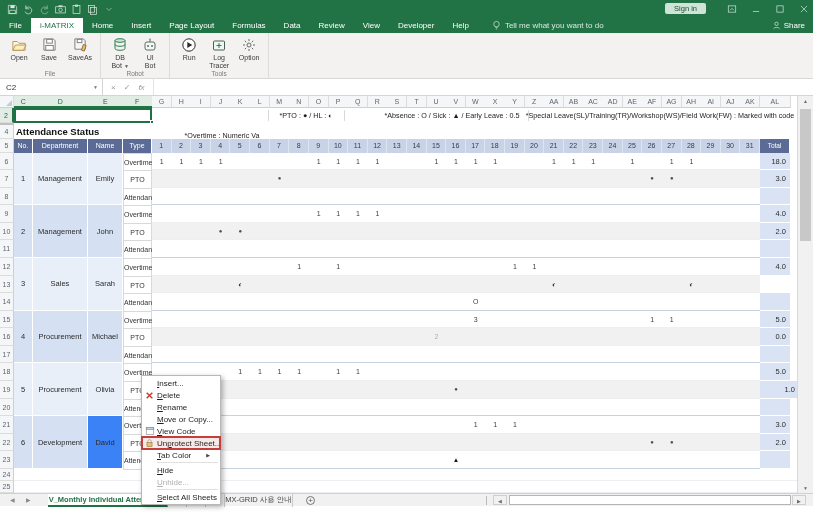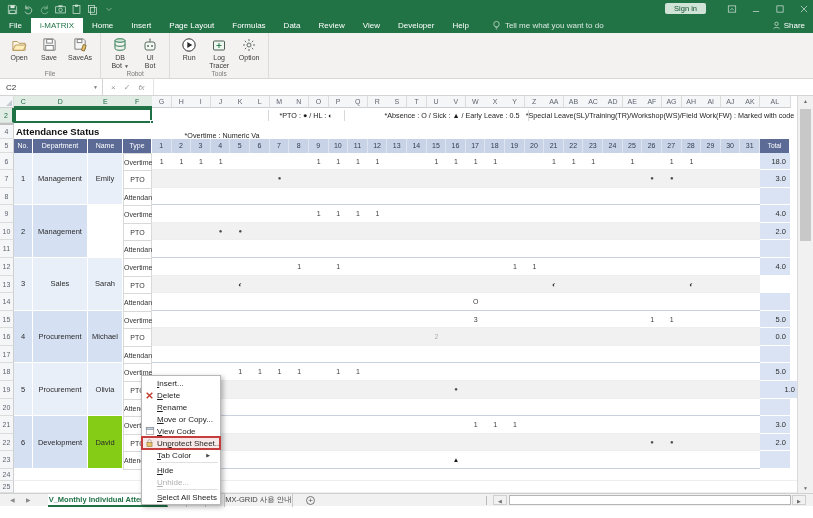--- a/index.html
+++ b/index.html
@@ -435,20 +435,21 @@
     <div class="a" style="left: 152px; top: 74.08px; width: 608px; height: 17.58px; background: rgb(241, 241, 242); border-bottom: 1px solid rgb(237, 239, 242);"></div>
     <div class="a mark dot" style="left: 269.678px; top: 74.08px; width: 19.613px; height: 17.58px; line-height: 17.58px;">●</div>
     <div class="a mark dot" style="left: 642.325px; top: 74.08px; width: 19.613px; height: 17.58px; line-height: 17.58px;">●</div>
     <div class="a mark dot" style="left: 661.938px; top: 74.08px; width: 19.613px; height: 17.58px; line-height: 17.58px;">●</div>
     <div class="a total" style="left: 760px; top: 74.08px; width: 30px; height: 17.58px; line-height: 17.58px;">3.0</div>
     <div class="a tcell" style="left: 123px; top: 91.66px; width: 29px; height: 18.58px; line-height: 17.58px;">Attendance</div>
     <div class="a" style="left: 152px; top: 91.66px; width: 608px; height: 17.58px; background: rgb(255, 255, 255); border-bottom: 1px solid rgb(201, 210, 223);"></div>
     <div class="a total" style="left: 760px; top: 91.66px; width: 30px; height: 17.58px; line-height: 17.58px;"></div>
     <div class="a lcell" style="left: 14px; top: 109.24px; width: 19px; height: 52.74px; background: rgb(213, 224, 243);">2</div>
     <div class="a lcell" style="left: 33px; top: 109.24px; width: 55px; height: 52.74px; background: rgb(213, 224, 243);">Management</div>
+    <div class="a lcell" style="left: 88px; top: 109.24px; width: 35px; height: 52.74px; background: rgb(213, 224, 243);">John</div>
     <div class="a tcell" style="left: 123px; top: 109.24px; width: 29px; height: 18.58px; line-height: 17.58px;">Overtime</div>
     <div class="a" style="left: 152px; top: 109.24px; width: 608px; height: 17.58px; background: rgb(255, 255, 255); border-bottom: 1px solid rgb(237, 239, 242);"></div>
     <div class="a mark" style="left: 308.904px; top: 109.24px; width: 19.613px; height: 17.58px; line-height: 17.58px;">1</div>
     <div class="a mark" style="left: 328.517px; top: 109.24px; width: 19.613px; height: 17.58px; line-height: 17.58px;">1</div>
     <div class="a mark" style="left: 348.13px; top: 109.24px; width: 19.613px; height: 17.58px; line-height: 17.58px;">1</div>
     <div class="a mark" style="left: 367.743px; top: 109.24px; width: 19.613px; height: 17.58px; line-height: 17.58px;">1</div>
     <div class="a total" style="left: 760px; top: 109.24px; width: 30px; height: 17.58px; line-height: 17.58px;">4.0</div>
     <div class="a tcell" style="left: 123px; top: 126.82px; width: 29px; height: 18.58px; line-height: 17.58px;">PTO</div>
     <div class="a" style="left: 152px; top: 126.82px; width: 608px; height: 17.58px; background: rgb(241, 241, 242); border-bottom: 1px solid rgb(237, 239, 242);"></div>
     <div class="a mark dot" style="left: 210.839px; top: 126.82px; width: 19.613px; height: 17.58px; line-height: 17.58px;">●</div>
@@ -507,21 +508,21 @@
     <div class="a total" style="left: 760px; top: 267.46px; width: 30px; height: 17.58px; line-height: 17.58px;">5.0</div>
     <div class="a tcell" style="left: 123px; top: 285.04px; width: 29px; height: 18.58px; line-height: 17.58px;">PTO</div>
     <div class="a" style="left: 152px; top: 285.04px; width: 608px; height: 17.58px; background: rgb(241, 241, 242); border-bottom: 1px solid rgb(237, 239, 242);"></div>
     <div class="a mark dot" style="left: 446.195px; top: 285.04px; width: 19.613px; height: 17.58px; line-height: 17.58px;">●</div>
     <div class="a total" style="left: 760px; top: 285.04px; width: 39px; height: 17.58px; line-height: 17.58px;">1.0</div>
     <div class="a tcell" style="left: 123px; top: 302.62px; width: 29px; height: 18.58px; line-height: 17.58px;">Attendance</div>
     <div class="a" style="left: 152px; top: 302.62px; width: 608px; height: 17.58px; background: rgb(255, 255, 255); border-bottom: 1px solid rgb(201, 210, 223);"></div>
     <div class="a total" style="left: 760px; top: 302.62px; width: 30px; height: 17.58px; line-height: 17.58px;"></div>
     <div class="a lcell" style="left: 14px; top: 320.2px; width: 19px; height: 52.74px; background: rgb(213, 224, 243);">6</div>
     <div class="a lcell" style="left: 33px; top: 320.2px; width: 55px; height: 52.74px; background: rgb(213, 224, 243);">Development</div>
-    <div class="a lcell" style="left: 88px; top: 320.2px; width: 35px; height: 52.74px; background: #84cc16;">David</div>
+    <div class="a lcell" style="left: 88px; top: 320.2px; width: 35px; height: 52.74px; background: #3b82f6;">David</div>
     <div class="a tcell" style="left: 123px; top: 320.2px; width: 29px; height: 18.58px; line-height: 17.58px;">Overtime</div>
     <div class="a" style="left: 152px; top: 320.2px; width: 608px; height: 17.58px; background: rgb(255, 255, 255); border-bottom: 1px solid rgb(237, 239, 242);"></div>
     <div class="a mark" style="left: 465.808px; top: 320.2px; width: 19.613px; height: 17.58px; line-height: 17.58px;">1</div>
     <div class="a mark" style="left: 485.421px; top: 320.2px; width: 19.613px; height: 17.58px; line-height: 17.58px;">1</div>
     <div class="a mark" style="left: 505.034px; top: 320.2px; width: 19.613px; height: 17.58px; line-height: 17.58px;">1</div>
     <div class="a total" style="left: 760px; top: 320.2px; width: 30px; height: 17.58px; line-height: 17.58px;">3.0</div>
     <div class="a tcell" style="left: 123px; top: 337.78px; width: 29px; height: 18.58px; line-height: 17.58px;">PTO</div>
     <div class="a" style="left: 152px; top: 337.78px; width: 608px; height: 17.58px; background: rgb(241, 241, 242); border-bottom: 1px solid rgb(237, 239, 242);"></div>
     <div class="a mark dot" style="left: 642.325px; top: 337.78px; width: 19.613px; height: 17.58px; line-height: 17.58px;">●</div>
     <div class="a mark dot" style="left: 661.938px; top: 337.78px; width: 19.613px; height: 17.58px; line-height: 17.58px;">●</div>

